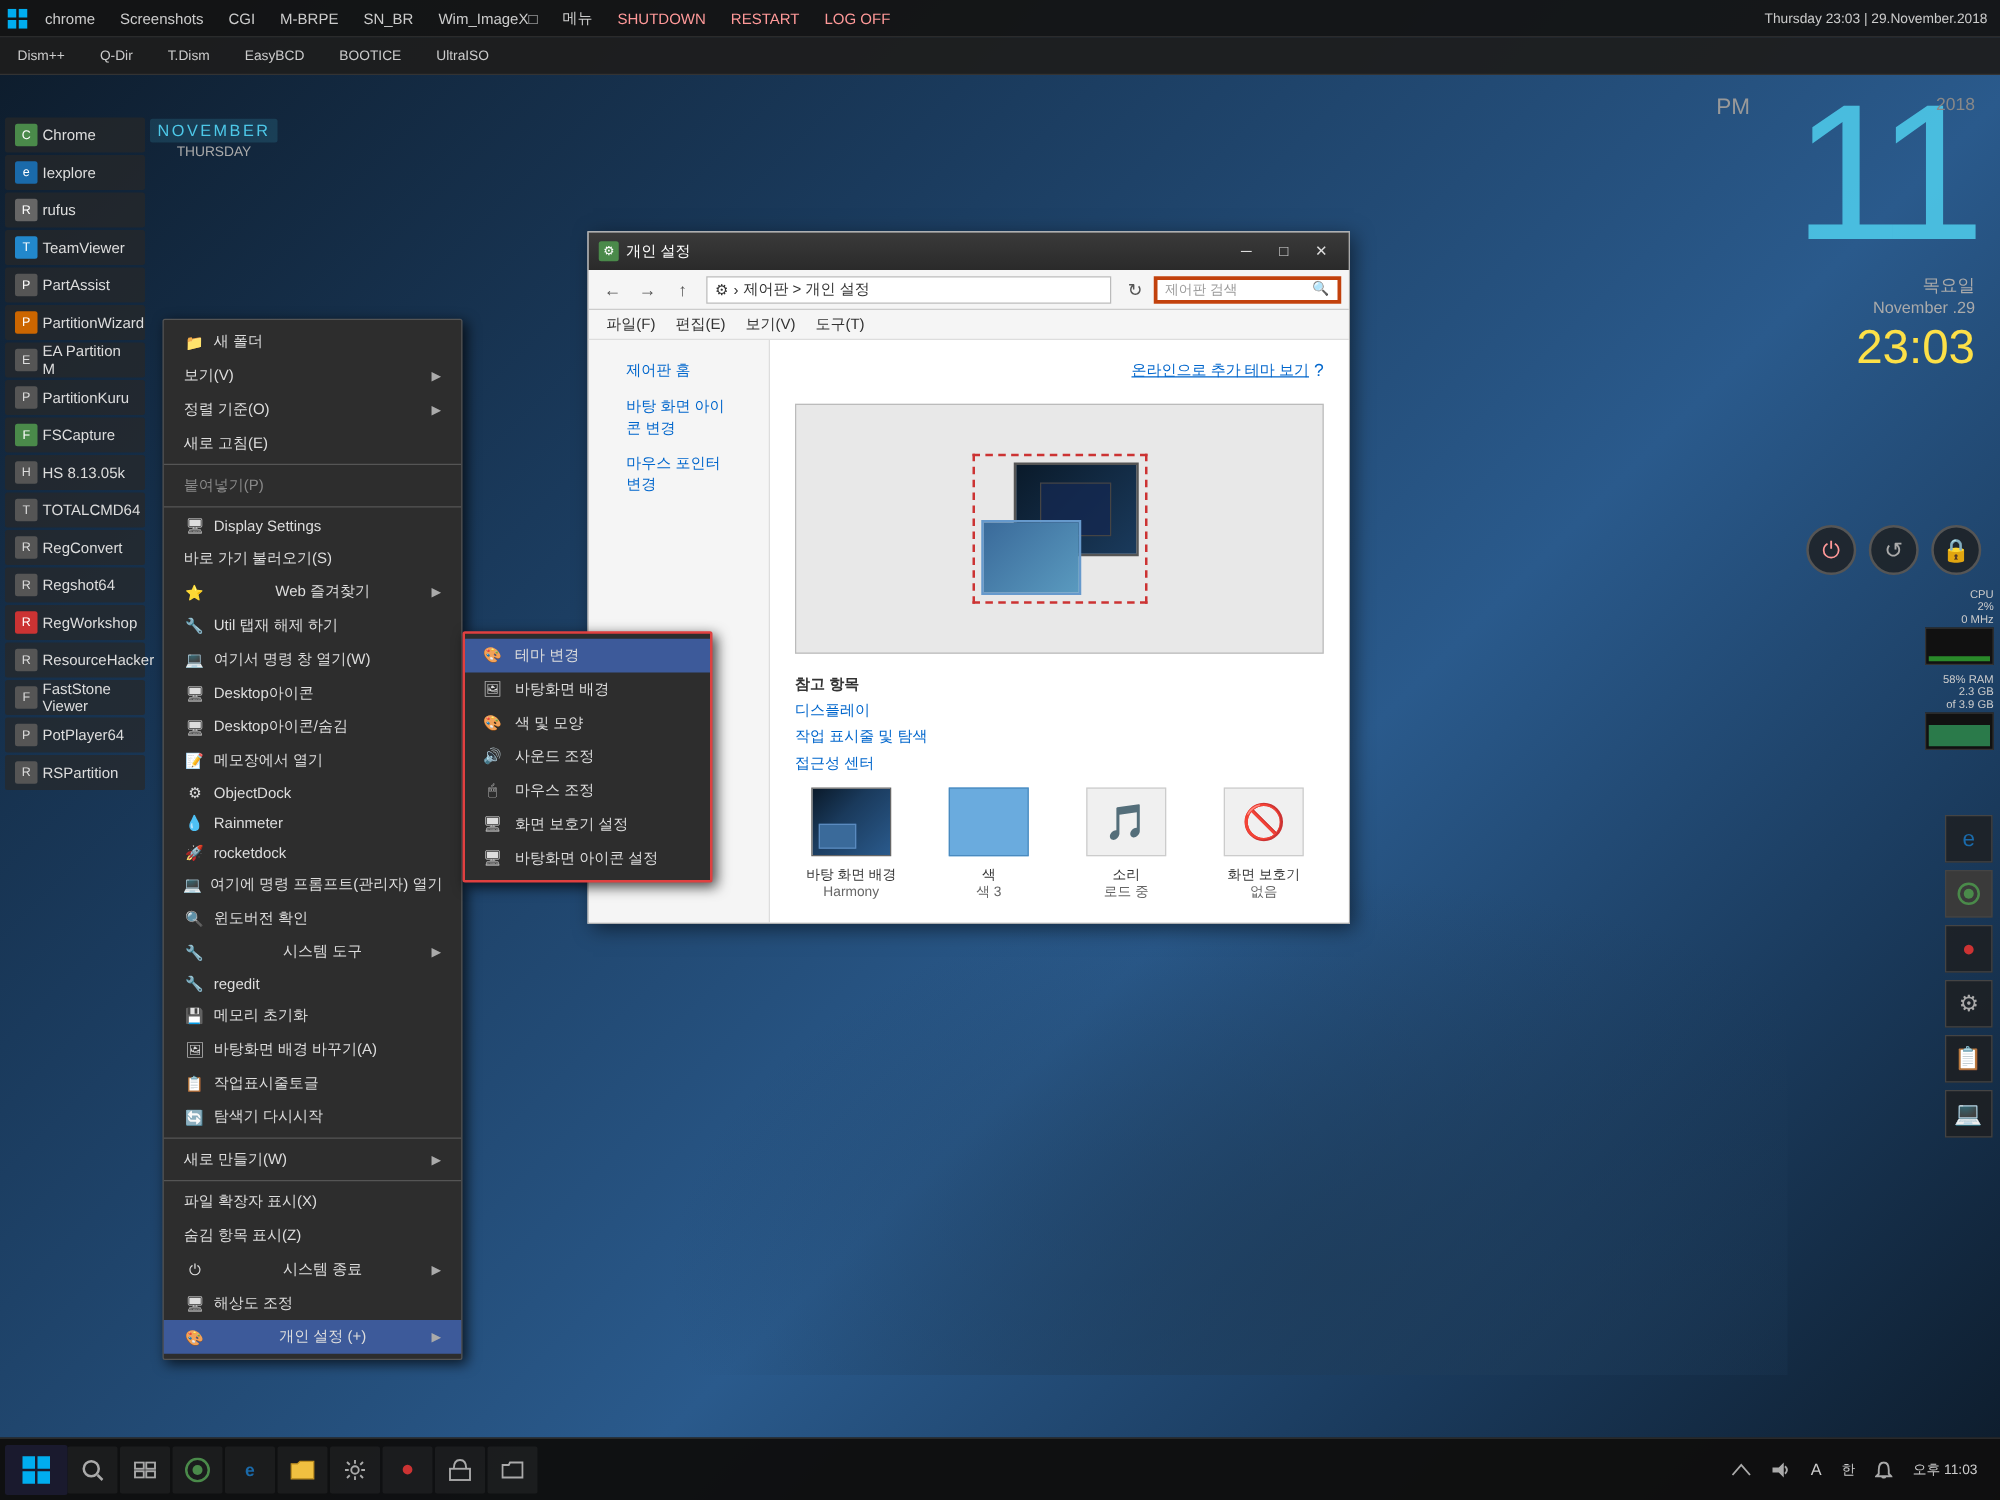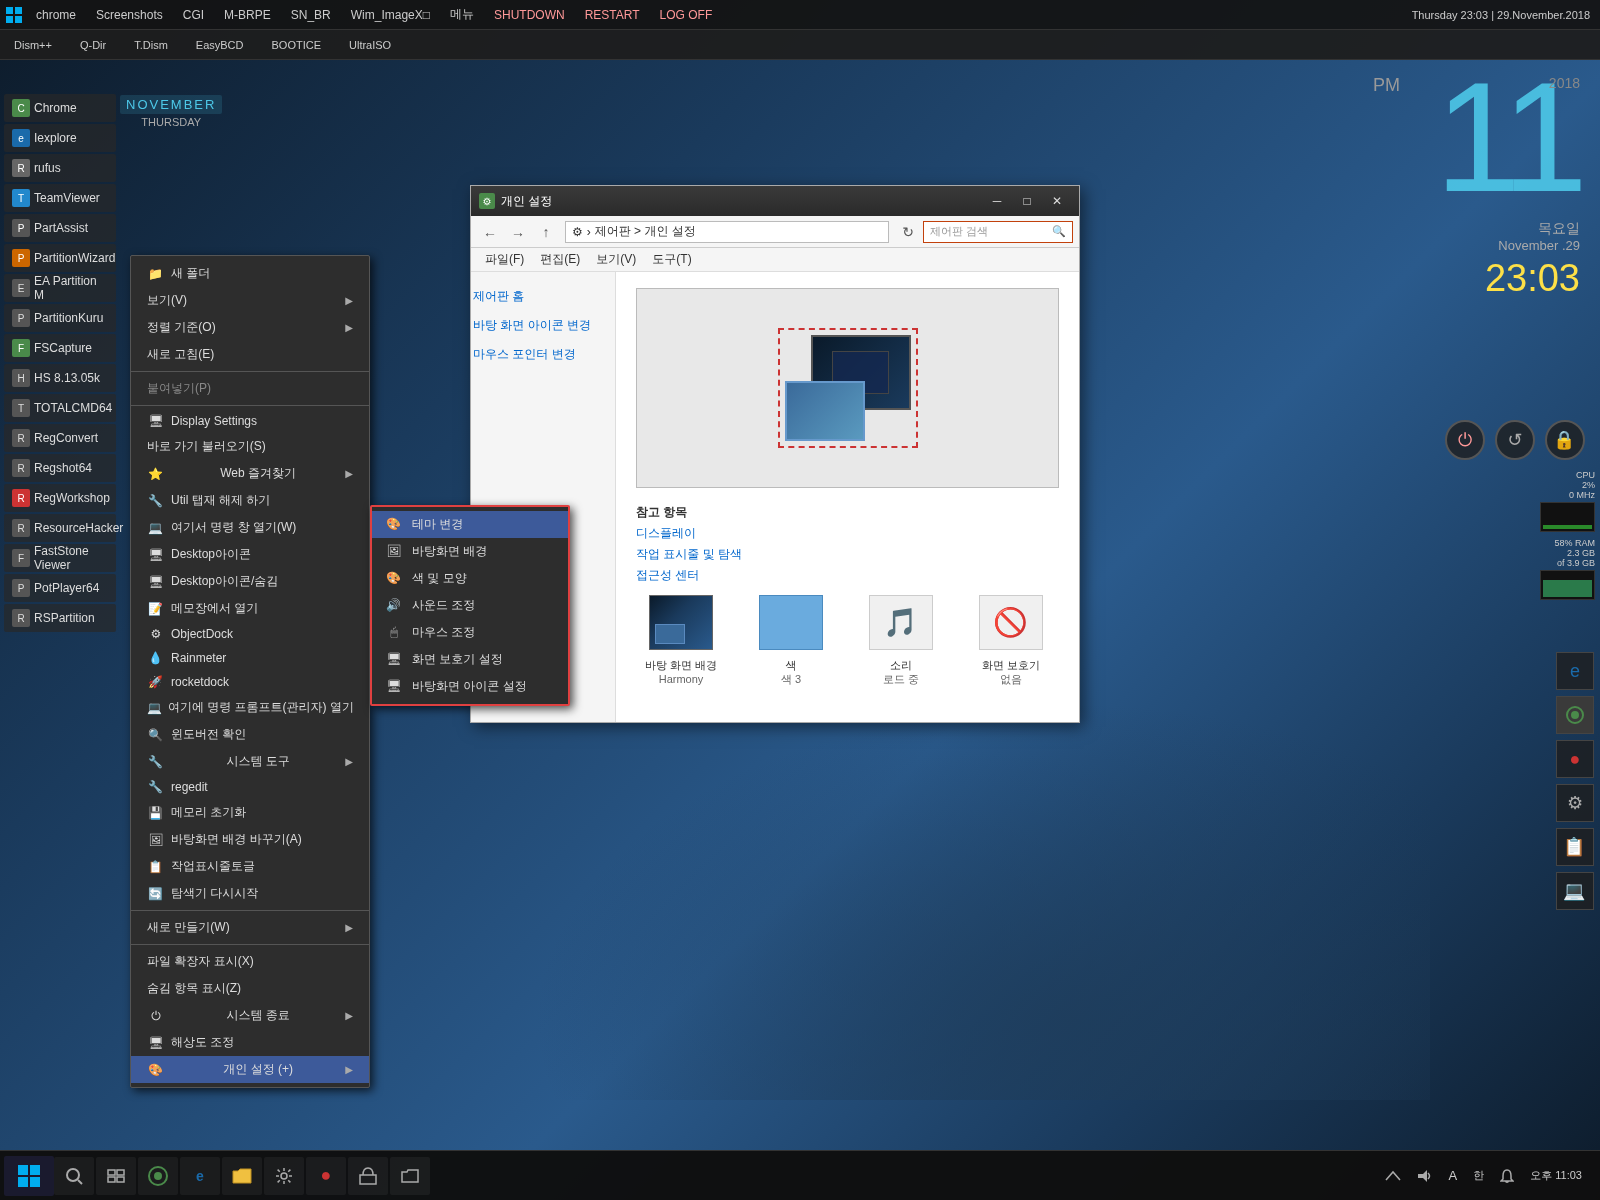--- a/index.html
+++ b/index.html
@@ -378,23 +378,23 @@
       padding: 0 6px;
       font-size: 12px;
       color: #333;
       margin: 0 4px;
     }
 
     .cp-search-bar {
       width: 150px;
       height: 22px;
       background: white;
-      border: 1px solid #c2410c;
-      display: flex;
-      align-items: center;
+      border: 3px solid #c2410c;
+      display: flex;
+      align-items: flex-start;
       padding: 0 6px;
       font-size: 11px;
       color: #999;
     }
 
     .cp-menubar {
       background: #f5f5f5;
       height: 24px;
       display: flex;
       align-items: center;
@@ -416,21 +416,21 @@
     }
 
     .cp-left-nav {
       width: 145px;
       background: #f5f5f5;
       border-right: 1px solid #ddd;
       padding: 10px 0;
     }
 
     .cp-nav-item {
-      padding: 6px 2px;
+      padding: 6px 30px;
       font-size: 12px;
       color: #0066cc;
       cursor: pointer;
       line-height: 1.4;
     }
 
     .cp-main {
       flex: 1;
       padding: 16px 20px;
       overflow-y: auto;
@@ -1010,20 +1010,24 @@
 
   <div class="cp-body">
 
     <div class="cp-left-nav">
       <div class="cp-nav-item">제어판 홈</div>
       <div class="cp-nav-item">바탕 화면 아이콘 변경</div>
       <div class="cp-nav-item">마우스 포인터 변경</div>
     </div>
 
     <div class="cp-main">
+      <div style="display:flex; justify-content:flex-end; margin-bottom:8px;">
+        <span class="cp-theme-link">온라인으로 추가 테마 보기</span>
+        <span style="font-size:14px; color:#0066cc; margin-left:4px;">?</span>
+      </div>
 
       <div class="cp-preview-area">
         <div class="cp-preview-inner">
           <div class="preview-screen-big">
             <div style="width:100%; height:100%; background:linear-gradient(135deg, #0a1a2a 0%, #1a3a5c 100%); display:flex; align-items:center; justify-content:center;">
               <div style="width:60%; height:60%; background:rgba(20,40,80,0.8); border:1px solid #444;"></div>
             </div>
           </div>
           <div class="preview-screen-small">
             <div style="width:100%; height:100%; background:linear-gradient(135deg, #3a6a9a 0%, #5a9abf 100%);">

